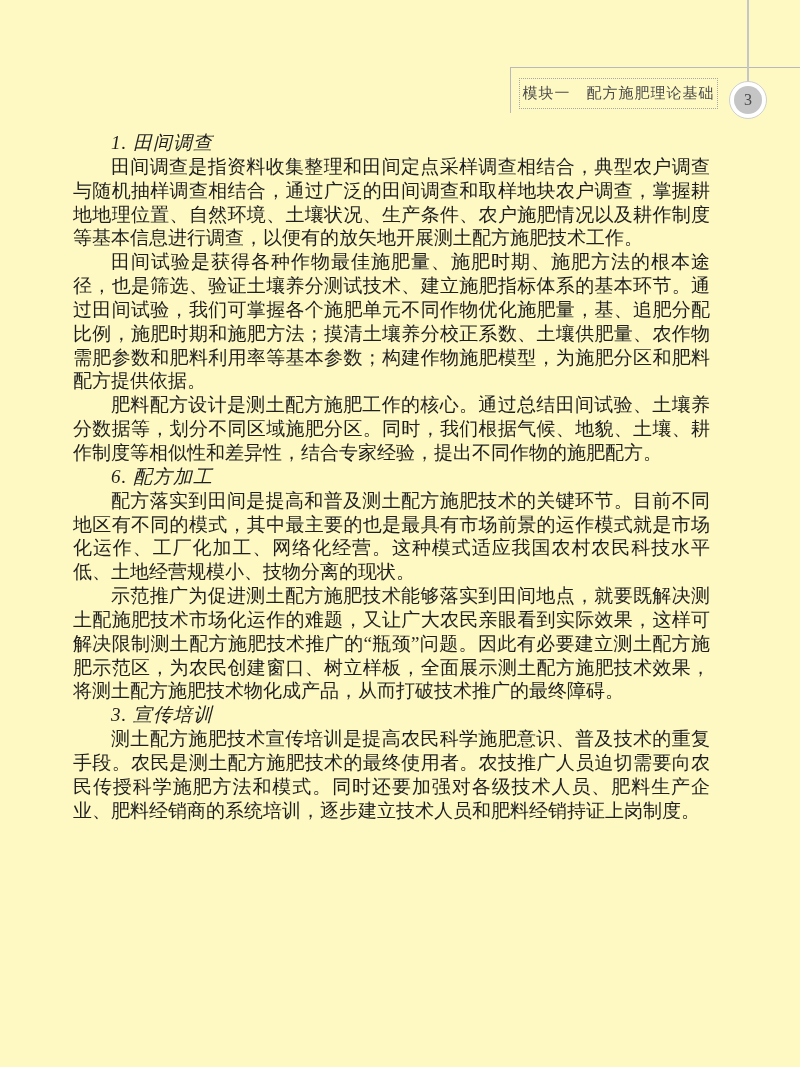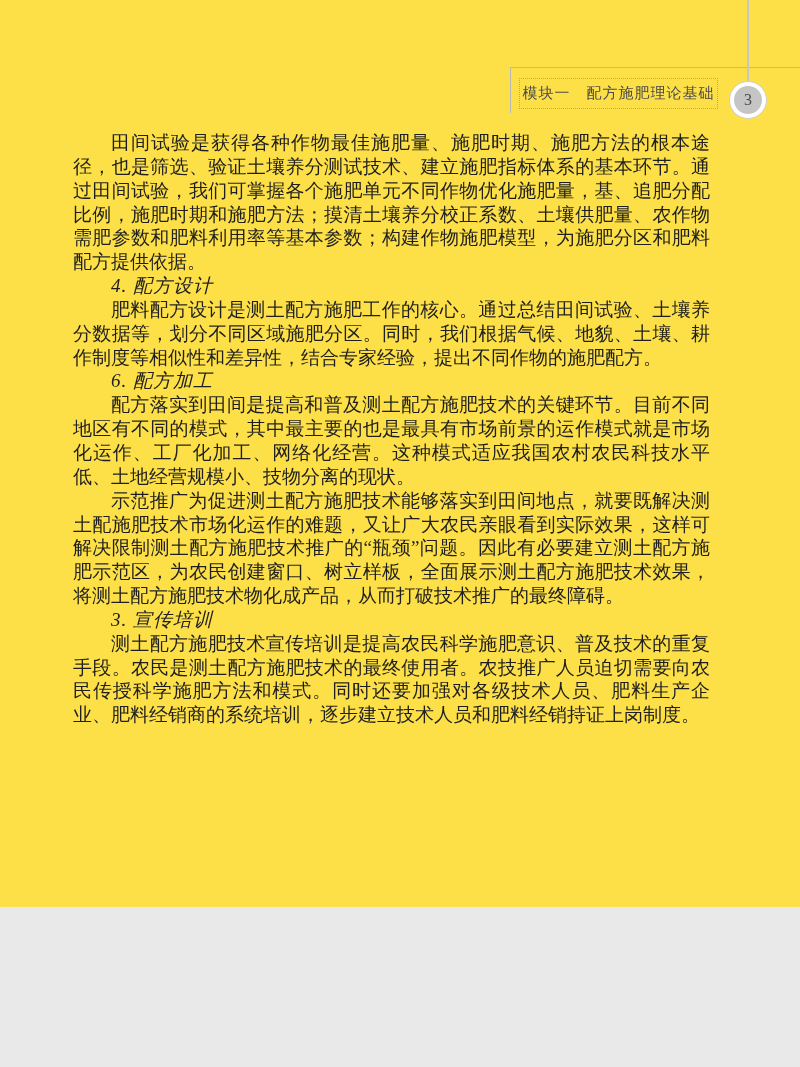--- a/index.html
+++ b/index.html
@@ -1,20 +1,20 @@
 <!DOCTYPE html>
 <html><head>
 <meta charset="utf-8">
 <style>
   html,body { margin:0; padding:0; background:#e9e9e9; }
   .page {
     position:relative;
-    width:800px; height:907px;
+    width:800px; height:1067px;
     margin:0 auto;
-    background:#fde047;
+    background:#fef9c3;
     overflow:hidden;
     font-family:"Liberation Serif","DejaVu Serif",serif;
   }
   
   .header-rule {
     position:absolute; left:510px; top:67px;
     width:290px; height:45px;
     border-top:1px solid #b9b9b9;
     border-left:1px solid #b9b9b9;
   }
@@ -79,28 +79,31 @@
   </div>
 
   <div class="page-badge">
     <div class="page-badge-disc">
       <span>3</span>
     </div>
   </div>
 
   <div class="content">
 
+    <div>
+      <h3>1. 田间调查</h3>
+      <p>田间调查是指资料收集整理和田间定点采样调查相结合，典型农户调查与随机抽样调查相结合，通过广泛的田间调查和取样地块农户调查，掌握耕地地理位置、自然环境、土壤状况、生产条件、农户施肥情况以及耕作制度等基本信息进行调查，以便有的放矢地开展测土配方施肥技术工作。</p>
+    </div>
 
     <div>
       <p>田间试验是获得各种作物最佳施肥量、施肥时期、施肥方法的根本途径，也是筛选、验证土壤养分测试技术、建立施肥指标体系的基本环节。通过田间试验，我们可掌握各个施肥单元不同作物优化施肥量，基、追肥分配比例，施肥时期和施肥方法；摸清土壤养分校正系数、土壤供肥量、农作物需肥参数和肥料利用率等基本参数；构建作物施肥模型，为施肥分区和肥料配方提供依据。</p>
     </div>
 
 
     <div>
-      <h3>4. 配方设计</h3>
       <p>肥料配方设计是测土配方施肥工作的核心。通过总结田间试验、土壤养分数据等，划分不同区域施肥分区。同时，我们根据气候、地貌、土壤、耕作制度等相似性和差异性，结合专家经验，提出不同作物的施肥配方。</p>
     </div>
 
 
     <div>
       <h3>6. 配方加工</h3>
       <p>配方落实到田间是提高和普及测土配方施肥技术的关键环节。目前不同地区有不同的模式，其中最主要的也是最具有市场前景的运作模式就是市场化运作、工厂化加工、网络化经营。这种模式适应我国农村农民科技水平低、土地经营规模小、技物分离的现状。</p>
     </div>
 
     <div>

